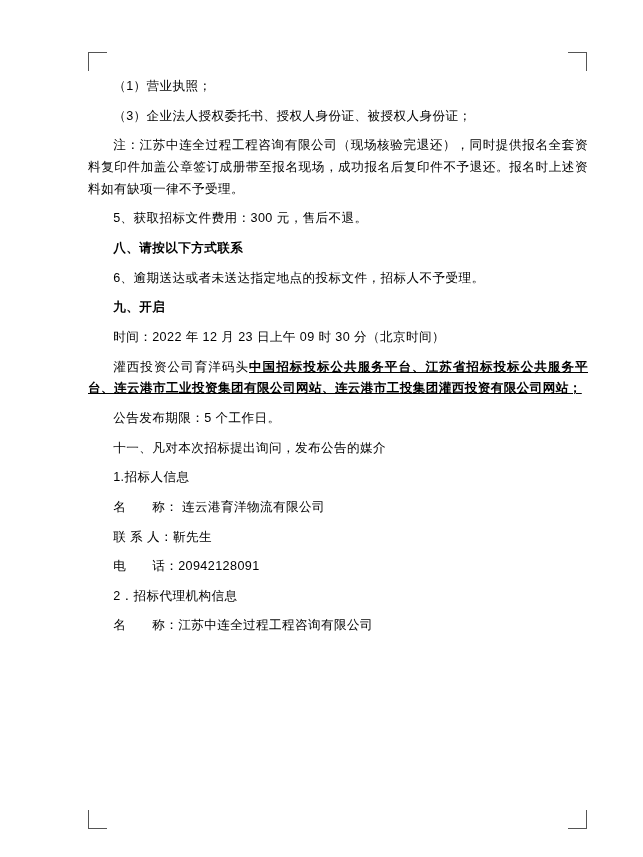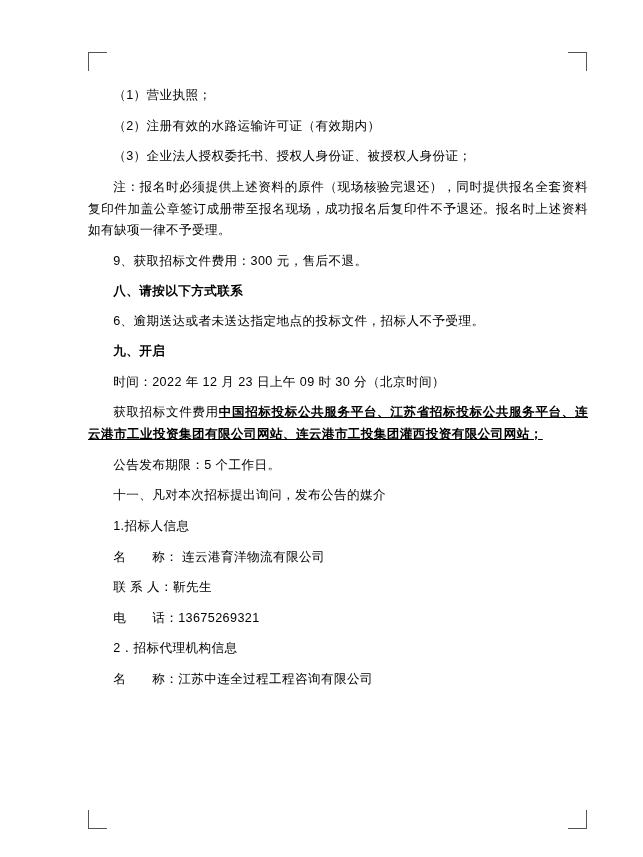--- a/index.html
+++ b/index.html
@@ -36,21 +36,21 @@
     width: 500px;
     font-size: 12.6px;
     color: #000;
     line-height: 1.72;
   }
   p {
     margin: 0 0 8px 0;
     text-align: justify;
     letter-spacing: 0.4px;
   }
-  .indent2 { text-indent: 2em; margin-top: 9px; }
+  .indent2 { text-indent: 2em; }
   .bold { font-weight: bold; }
   .ul { text-decoration: underline; }
   .heading {
     font-weight: bold;
     text-indent: 2em;
     margin-bottom: 8px;
   }
 </style>
 </head>
 <body>
@@ -58,41 +58,40 @@
 <div class="page">
 
   <div class="mark tl"></div>
   <div class="mark tr"></div>
   <div class="mark bl"></div>
   <div class="mark br"></div>
 
   <div class="content">
 
     <p class="indent2">（1）营业执照；</p>
-    <p class="indent2">（2）注册有效的水路运输许可证（有效期内）</p>
     <p class="indent2">（3）企业法人授权委托书、授权人身份证、被授权人身份证；</p>
-    <p class="indent2">注：报名时必须提供上述资料的原件（现场核验完退还），同时提供报名全套资料复印件加盖公章签订成册带至报名现场，成功报名后复印件不予退还。报名时上述资料如有缺项一律不予受理。</p>
-    <p class="indent2">9、获取招标文件费用：300 元，售后不退。</p>
+    <p class="indent2">注：江苏中连全过程工程咨询有限公司（现场核验完退还），同时提供报名全套资料复印件加盖公章签订成册带至报名现场，成功报名后复印件不予退还。报名时上述资料如有缺项一律不予受理。</p>
+    <p class="indent2">5、获取招标文件费用：300 元，售后不退。</p>
 
     <p class="heading">八、请按以下方式联系</p>
 
 
     <p class="indent2">6、逾期送达或者未送达指定地点的投标文件，招标人不予受理。</p>
 
     <p class="heading">九、开启</p>
     <p class="indent2">时间：2022 年 12 月 23 日上午 09 时 30 分（北京时间）</p>
 
 
-    <p class="indent2"><span>获取招标文件费用</span><span class="bold ul">中国招标投标公共服务平台、江苏省招标投标公共服务平台、连云港市工业投资集团有限公司网站、连云港市工投集团灌西投资有限公司网站；</span></p>
+    <p class="indent2"><span>灌西投资公司育洋码头</span><span class="bold ul">中国招标投标公共服务平台、江苏省招标投标公共服务平台、连云港市工业投资集团有限公司网站、连云港市工投集团灌西投资有限公司网站；</span></p>
 
     <p class="indent2">公告发布期限：5 个工作日。</p>
     <p class="indent2">十一、凡对本次招标提出询问，发布公告的媒介</p>
 
     <p class="indent2">1.招标人信息</p>
     <p class="indent2">名　　称：  连云港育洋物流有限公司</p>
     <p class="indent2">联 系 人：靳先生</p>
-    <p class="indent2">电　　话：13675269321</p>
+    <p class="indent2">电　　话：20942128091</p>
 
     <p class="indent2">2．招标代理机构信息</p>
     <p class="indent2">名　　称：江苏中连全过程工程咨询有限公司</p>
 
   </div>
 </div>
 
 </body></html>

